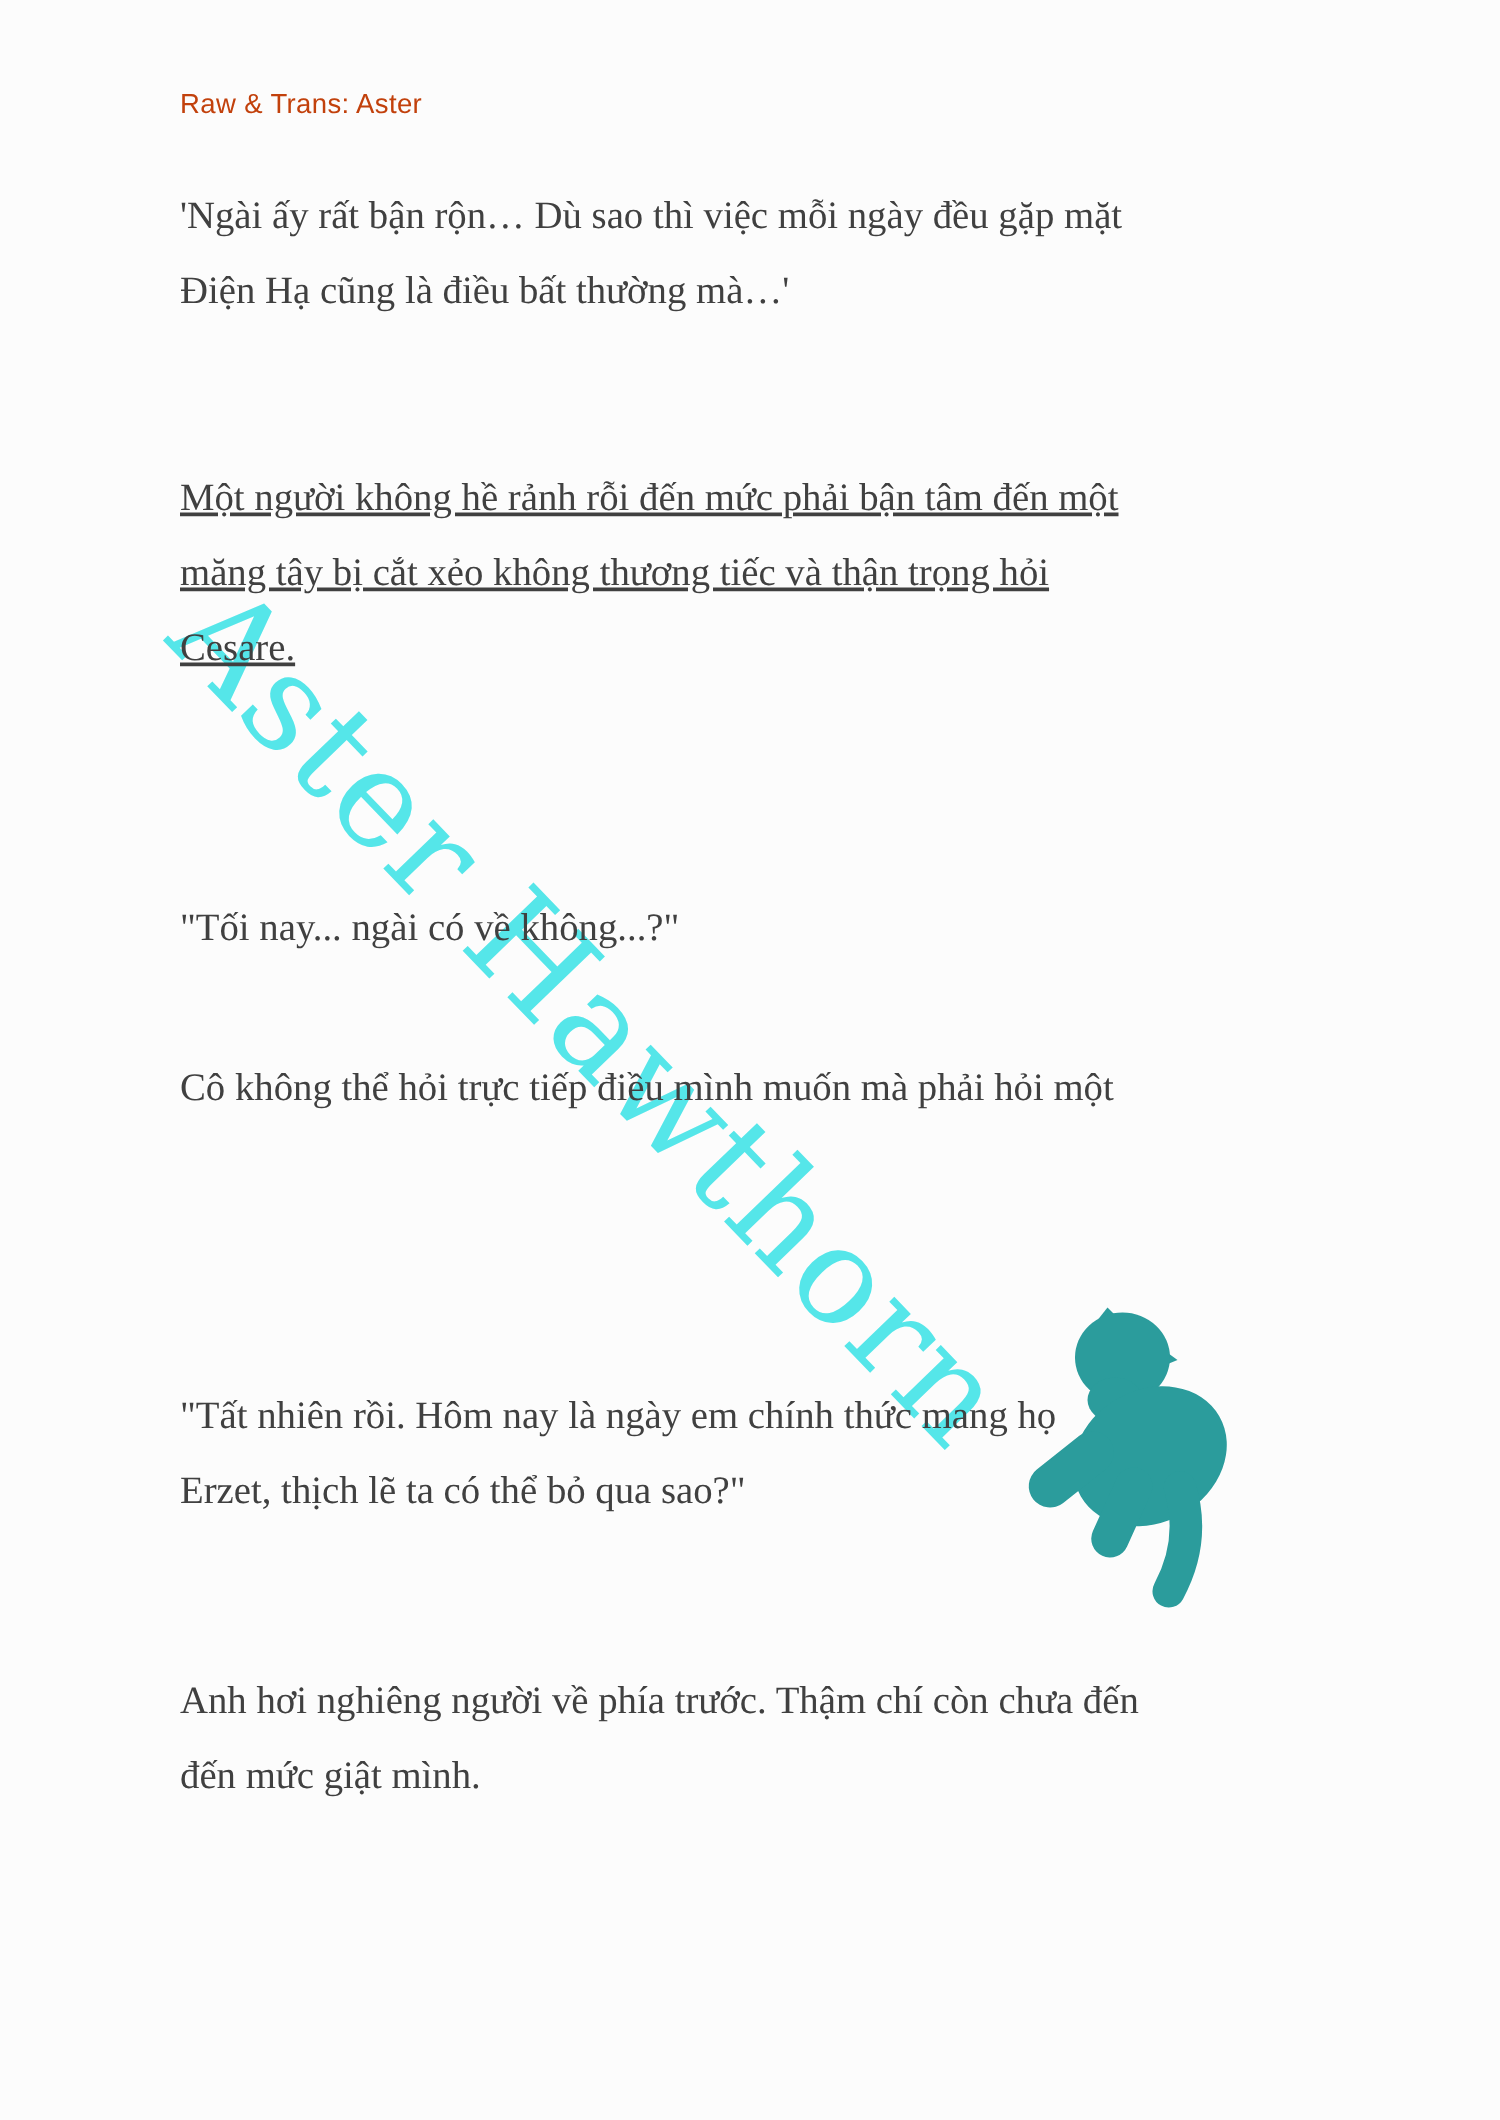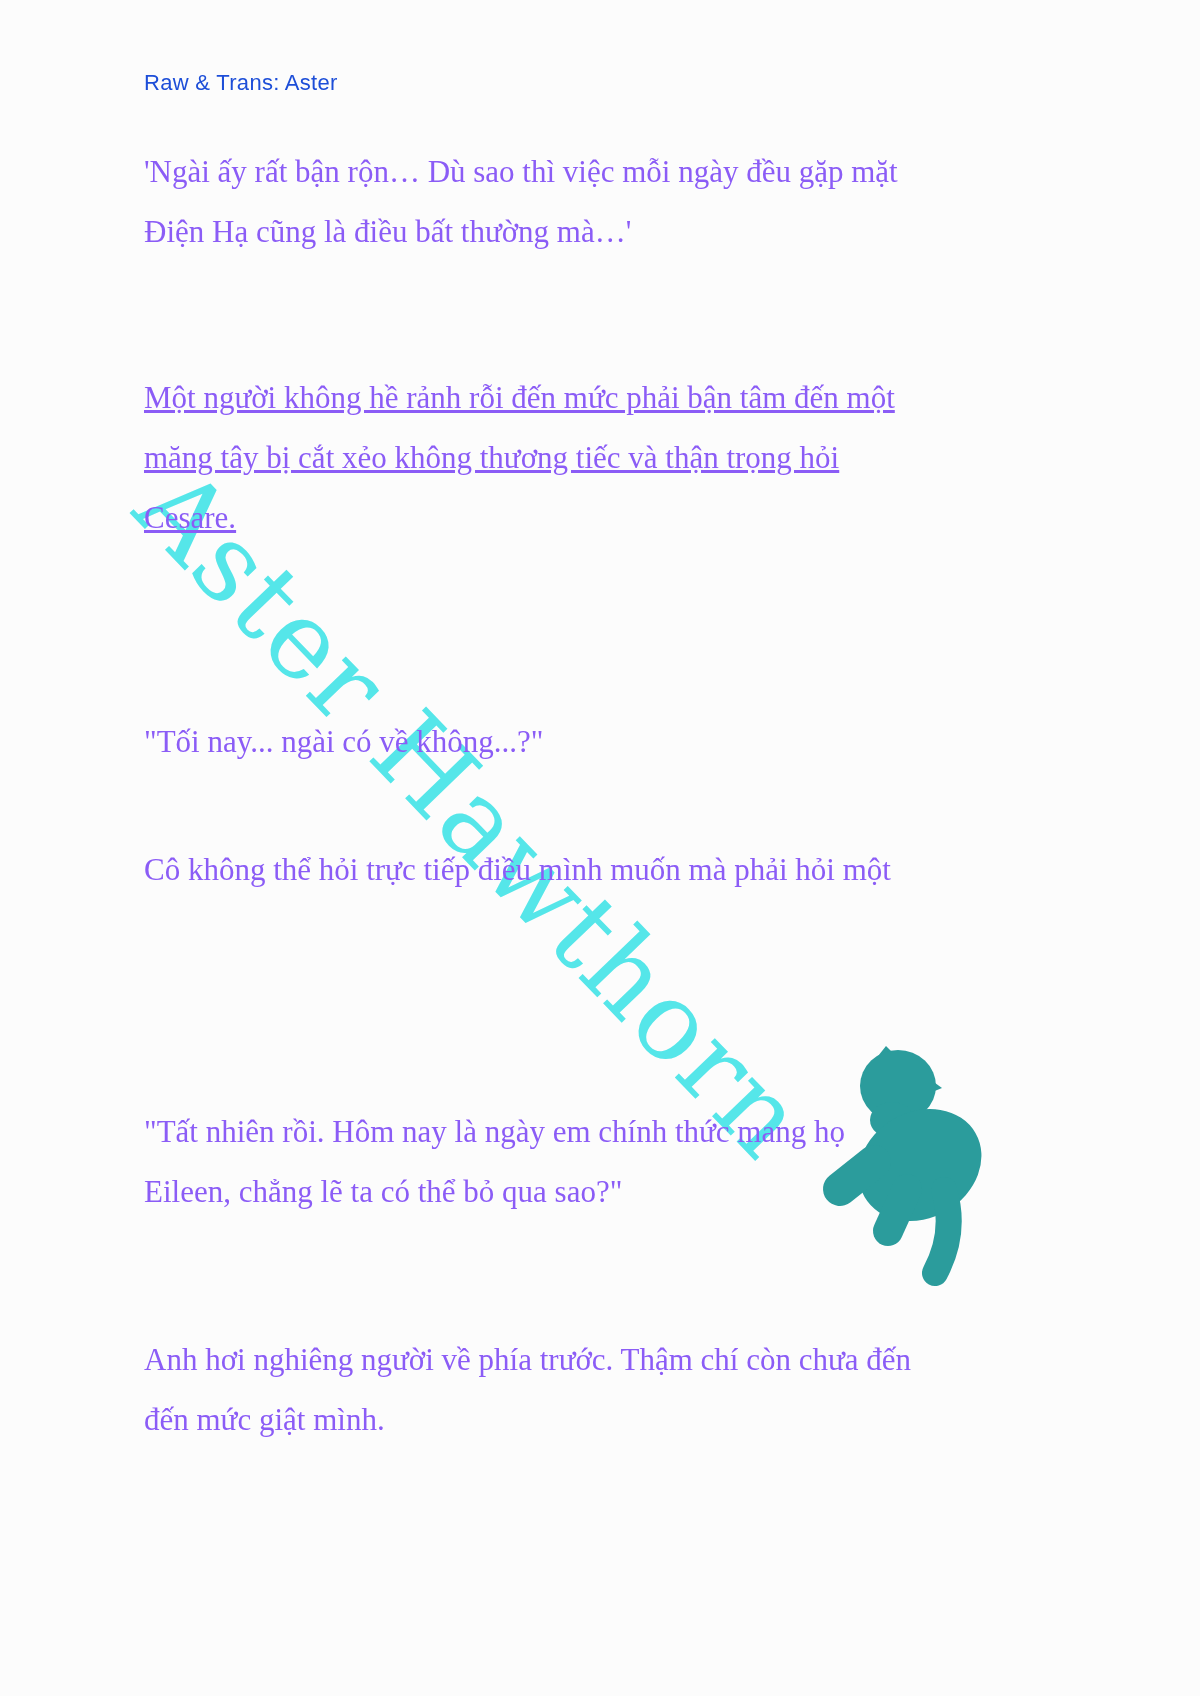--- a/index.html
+++ b/index.html
@@ -11,21 +11,21 @@
     overflow: hidden;
     font-family: "Liberation Serif", "DejaVu Serif", serif;
   }
   .credit {
     position: absolute;
     left: 144px;
     top: 70px;
     font-family: "Liberation Sans", "DejaVu Sans", sans-serif;
     font-size: 22px;
     line-height: 26px;
-    color: #1d4ed8;
+    color: #c2410c;
     letter-spacing: 0.3px;
     white-space: nowrap;
   }
   .watermark-layer { position: absolute; inset: 0; }
   .watermark-text {
     position: absolute;
     left: 202px;
     top: 444px;
     font-family: "DejaVu Serif", serif;
     font-size: 108px;
@@ -41,21 +41,21 @@
     top: 1042px;
     width: 185px;
     height: 250px;
   }
   .content { position: absolute; inset: 0; }
   .para {
     position: absolute;
     left: 144px;
     margin: 0;
     font-size: 31px;
-    color: #8b5cf6;
+    color: #404040;
   }
   .line {
     display: block;
     height: 60px;
     line-height: 60px;
     white-space: nowrap;
   }
   
   .p1 { top: 142px; }
   .p2 { top: 368px; text-decoration: underline; }
@@ -110,21 +110,21 @@
     <p class="para p3">
       <span class="line">"Tối nay... ngài có về không...?"</span>
     </p>
 
     <p class="para p4">
       <span class="line">Cô không thể hỏi trực tiếp điều mình muốn mà phải hỏi một</span>
     </p>
 
     <p class="para p5">
       <span class="line">"Tất nhiên rồi. Hôm nay là ngày em chính thức mang họ</span>
-      <span class="line">Eileen, chẳng lẽ ta có thể bỏ qua sao?"</span>
+      <span class="line">Erzet, thịch lẽ ta có thể bỏ qua sao?"</span>
     </p>
 
     <p class="para p6">
       <span class="line">Anh hơi nghiêng người về phía trước. Thậm chí còn chưa đến</span>
       <span class="line">đến mức giật mình.</span>
     </p>
 
   </div>
 </div>
 

